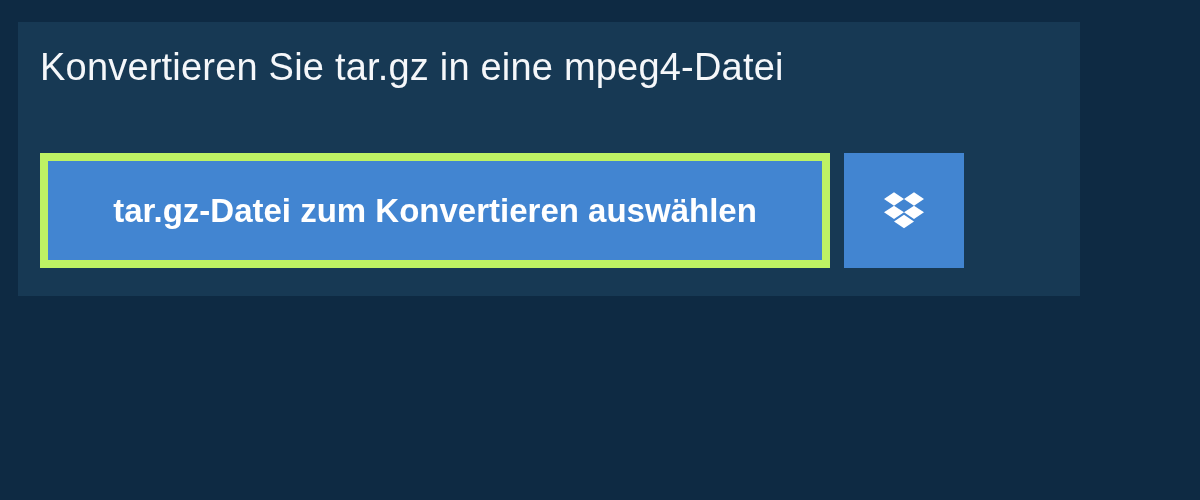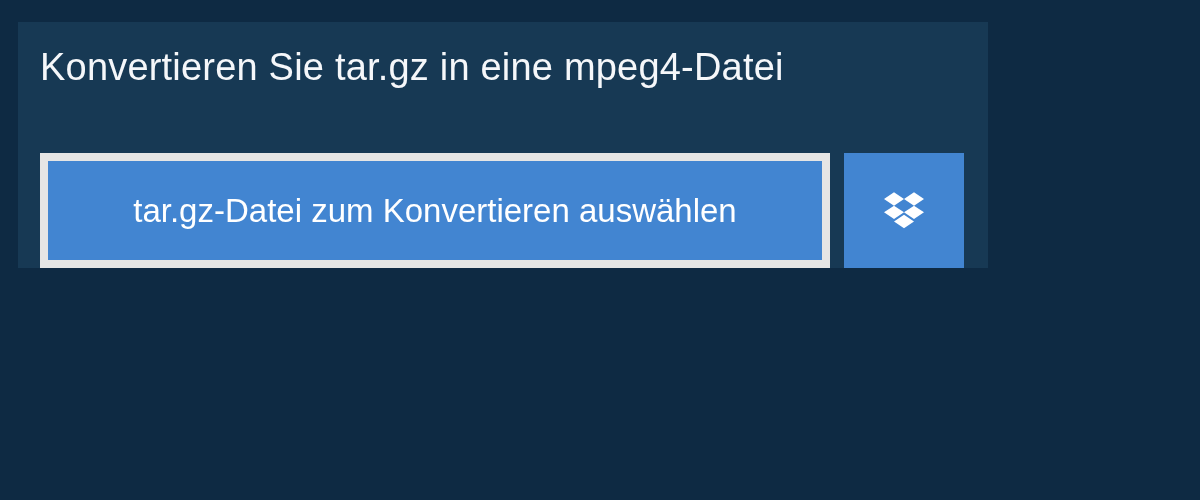--- a/index.html
+++ b/index.html
@@ -9,23 +9,24 @@
     }
     body {
       width: 1200px;
       height: 500px;
       background: #0e2a43;
       font-family: -apple-system, BlinkMacSystemFont, "Segoe UI", Arial, sans-serif;
       overflow: hidden;
     }
     .panel {
       background: #173954;
-      width: 970px;
+      width: 1062px;
       margin-top: 22px;
       margin-left: 18px;
+      padding-bottom: 28px;
     }
     .heading-wrap {
       background: #173954;
       padding: 24px 22px 24px 22px;
       width: 835px;
     }
     .heading {
       color: #f5f7fa;
       font-size: 38px;
       font-weight: 400;
@@ -33,24 +34,24 @@
     }
     .button-row {
       display: flex;
       gap: 14px;
       padding: 0 22px 0 22px;
       margin-top: 40px;
       align-items: stretch;
     }
     .select-button {
       background: #4285d1;
-      border: 8px solid #e5e5e5;
+      border: 8px solid #bef264;
       color: #ffffff;
       font-size: 33px;
-      font-weight: 400;
+      font-weight: 700;
       display: flex;
       align-items: center;
       justify-content: center;
       height: 115px;
       width: 790px;
       cursor: pointer;
     }
     .dropbox-button {
       background: #4285d1;
       color: #ffffff;

